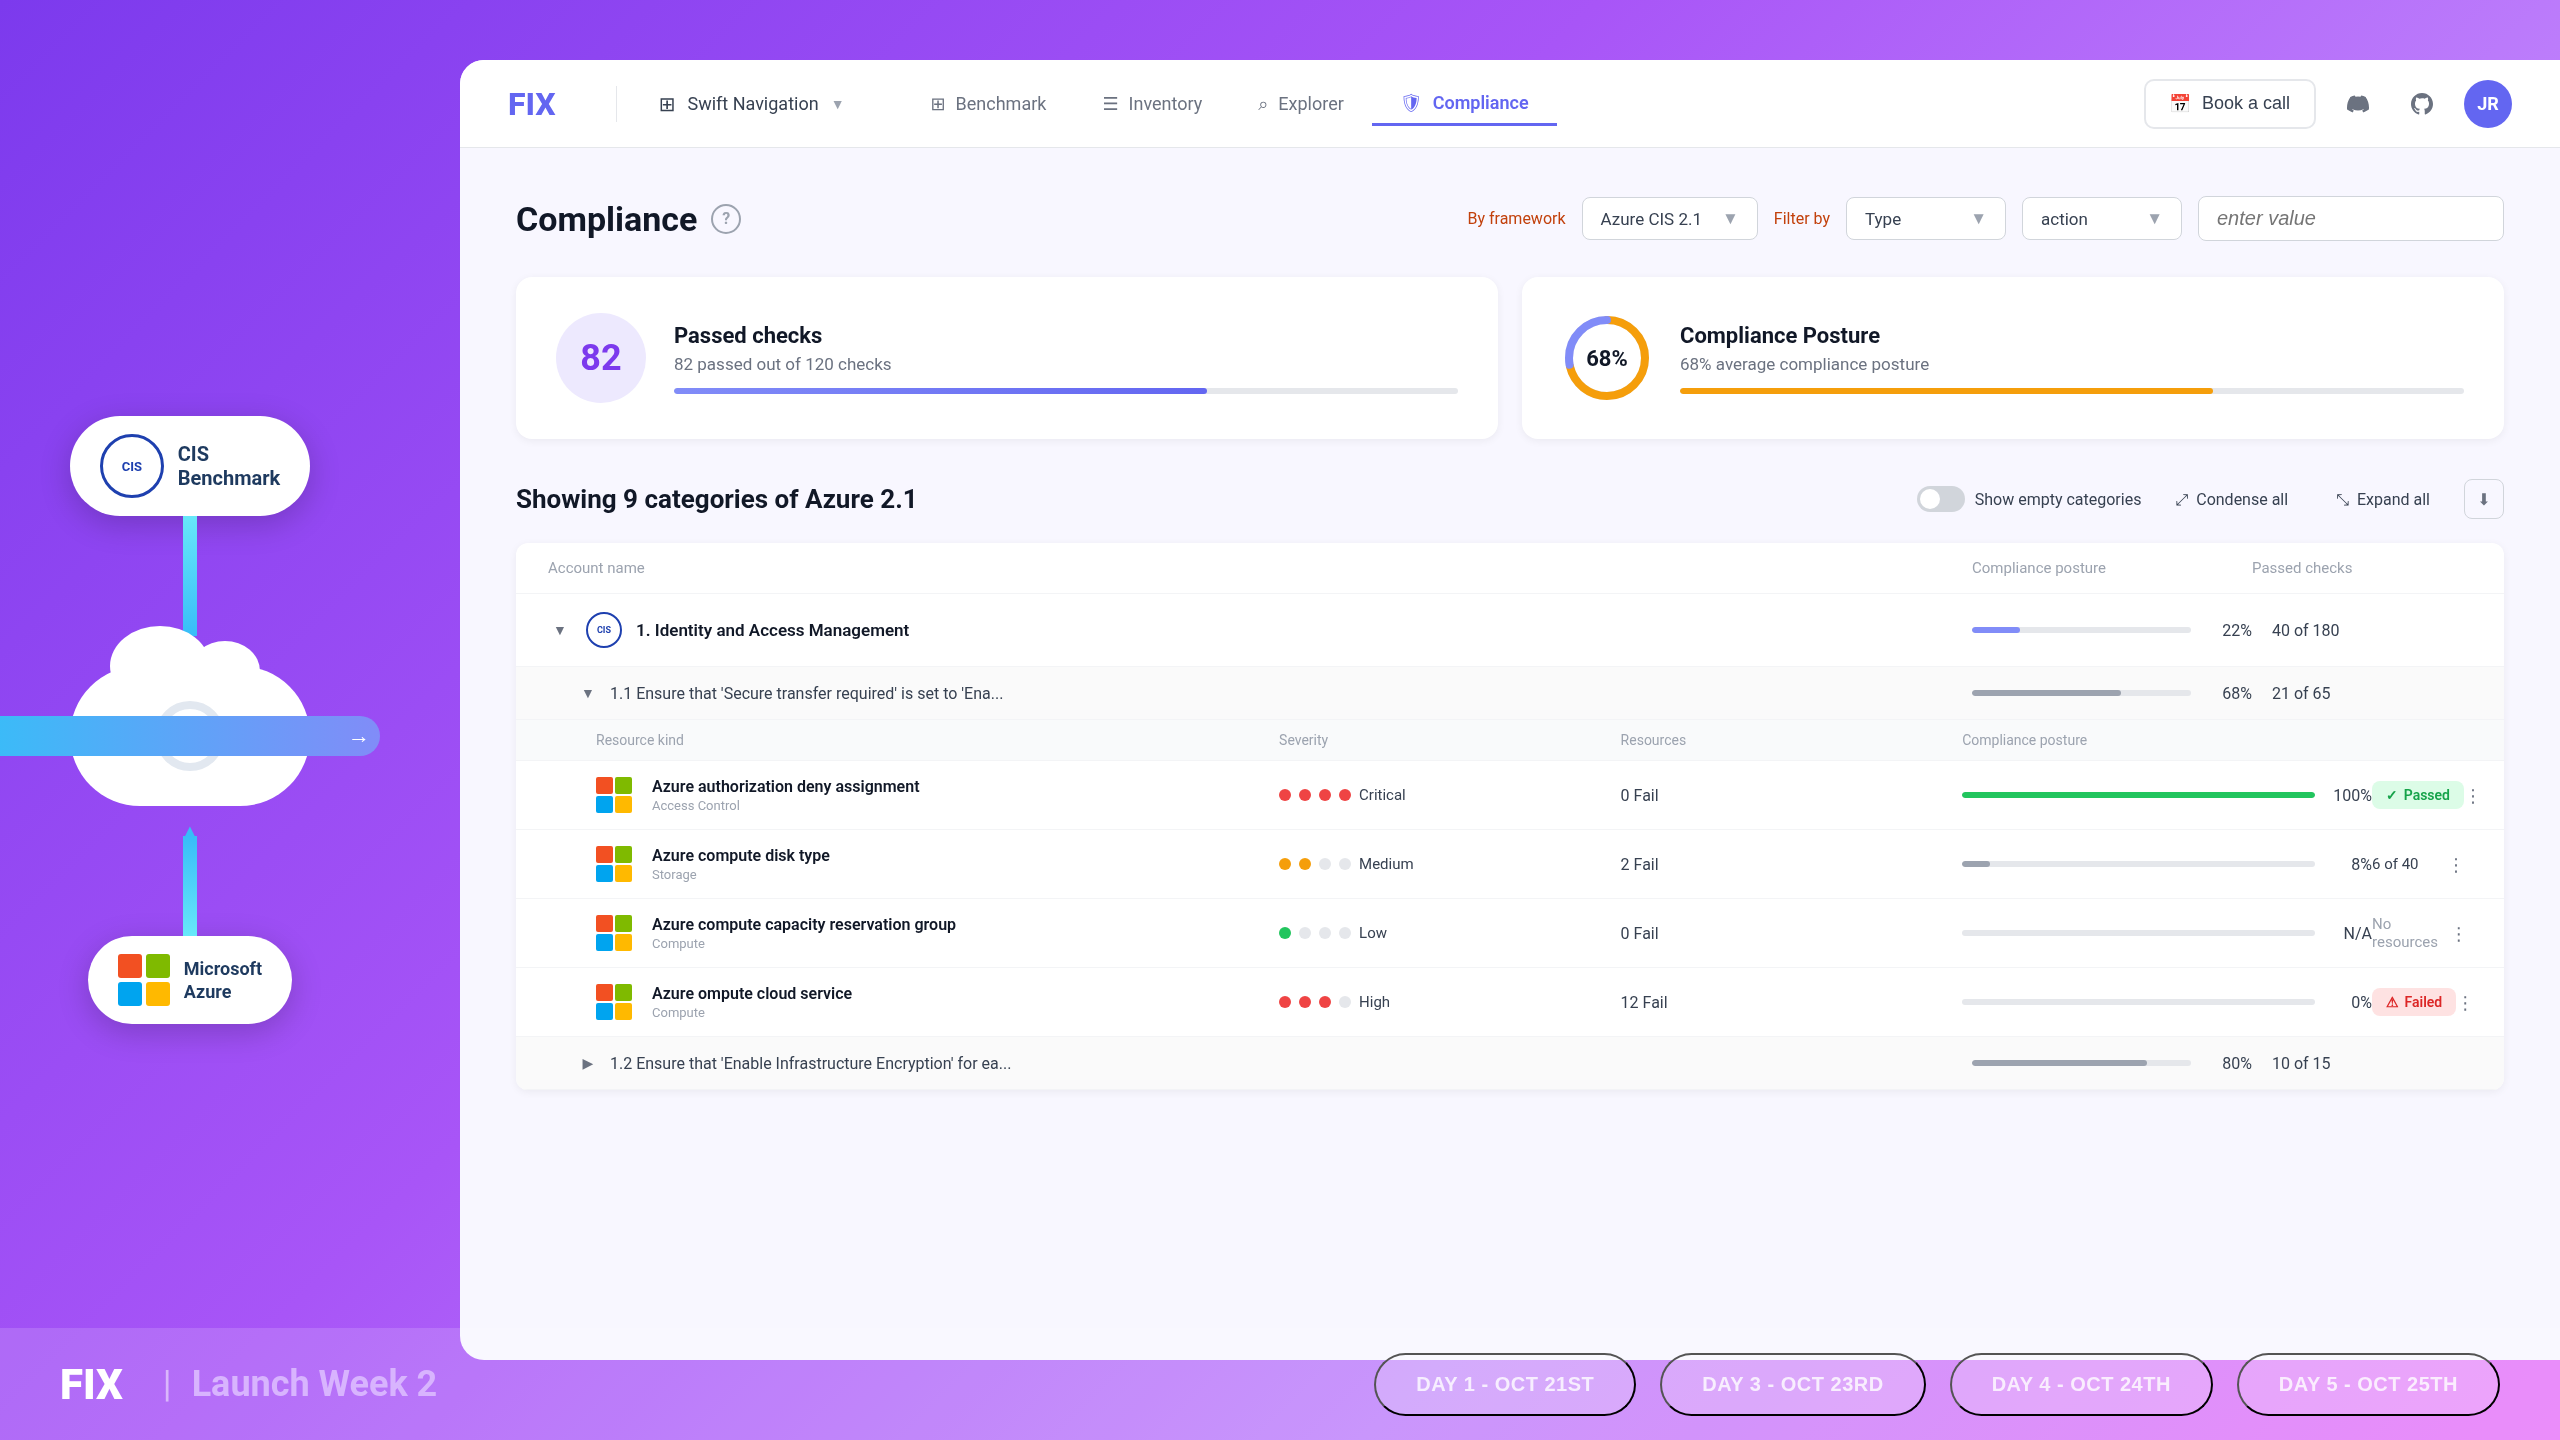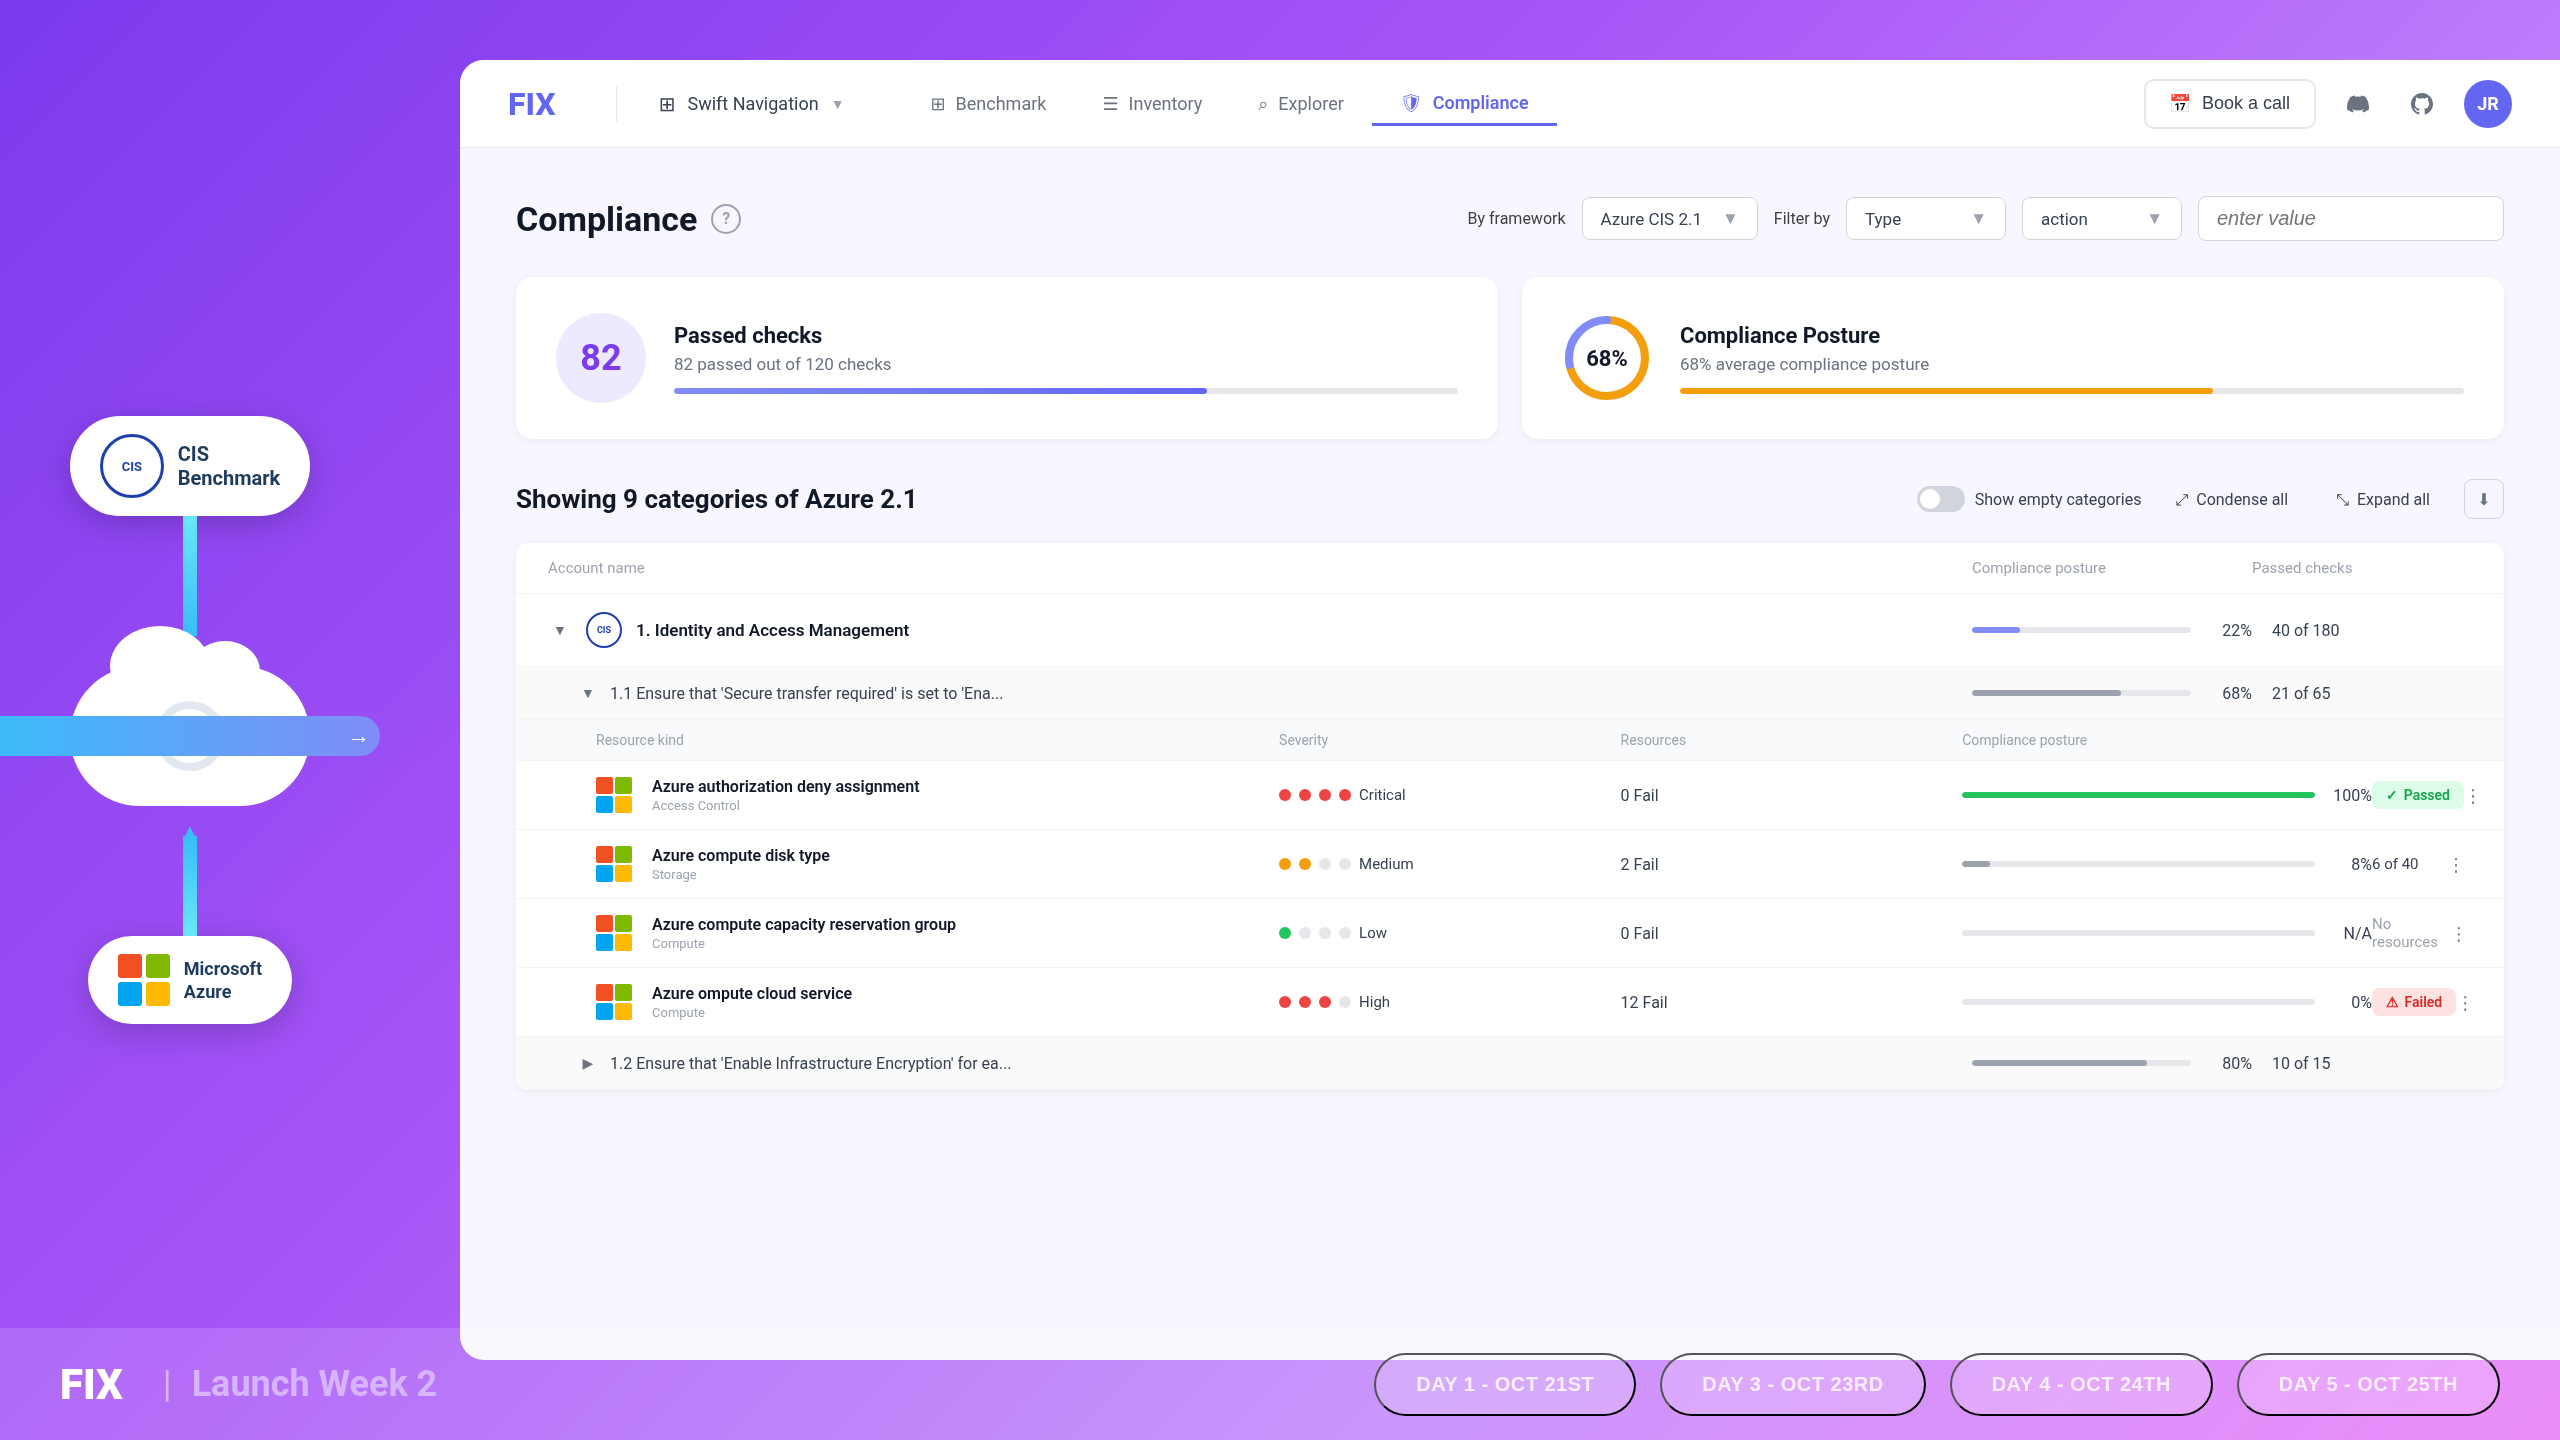--- a/index.html
+++ b/index.html
@@ -295,21 +295,21 @@
       display: flex; align-items: center; justify-content: center;
       font-size: 16px;
       color: #9ca3af;
       cursor: pointer;
     }
     .filter-row {
       display: flex;
       align-items: center;
       gap: 16px;
     }
-    .filter-label { font-size: 16px; color: #404040; }
+    .filter-label { font-size: 16px; color: #c2410c; }
     .select-box {
       border: 1px solid #d1d5db;
       border-radius: 8px;
       padding: 10px 18px;
       font-size: 17px;
       color: #374151;
       background: white;
       display: flex; align-items: center; gap: 20px;
       cursor: pointer;
       min-width: 160px;

